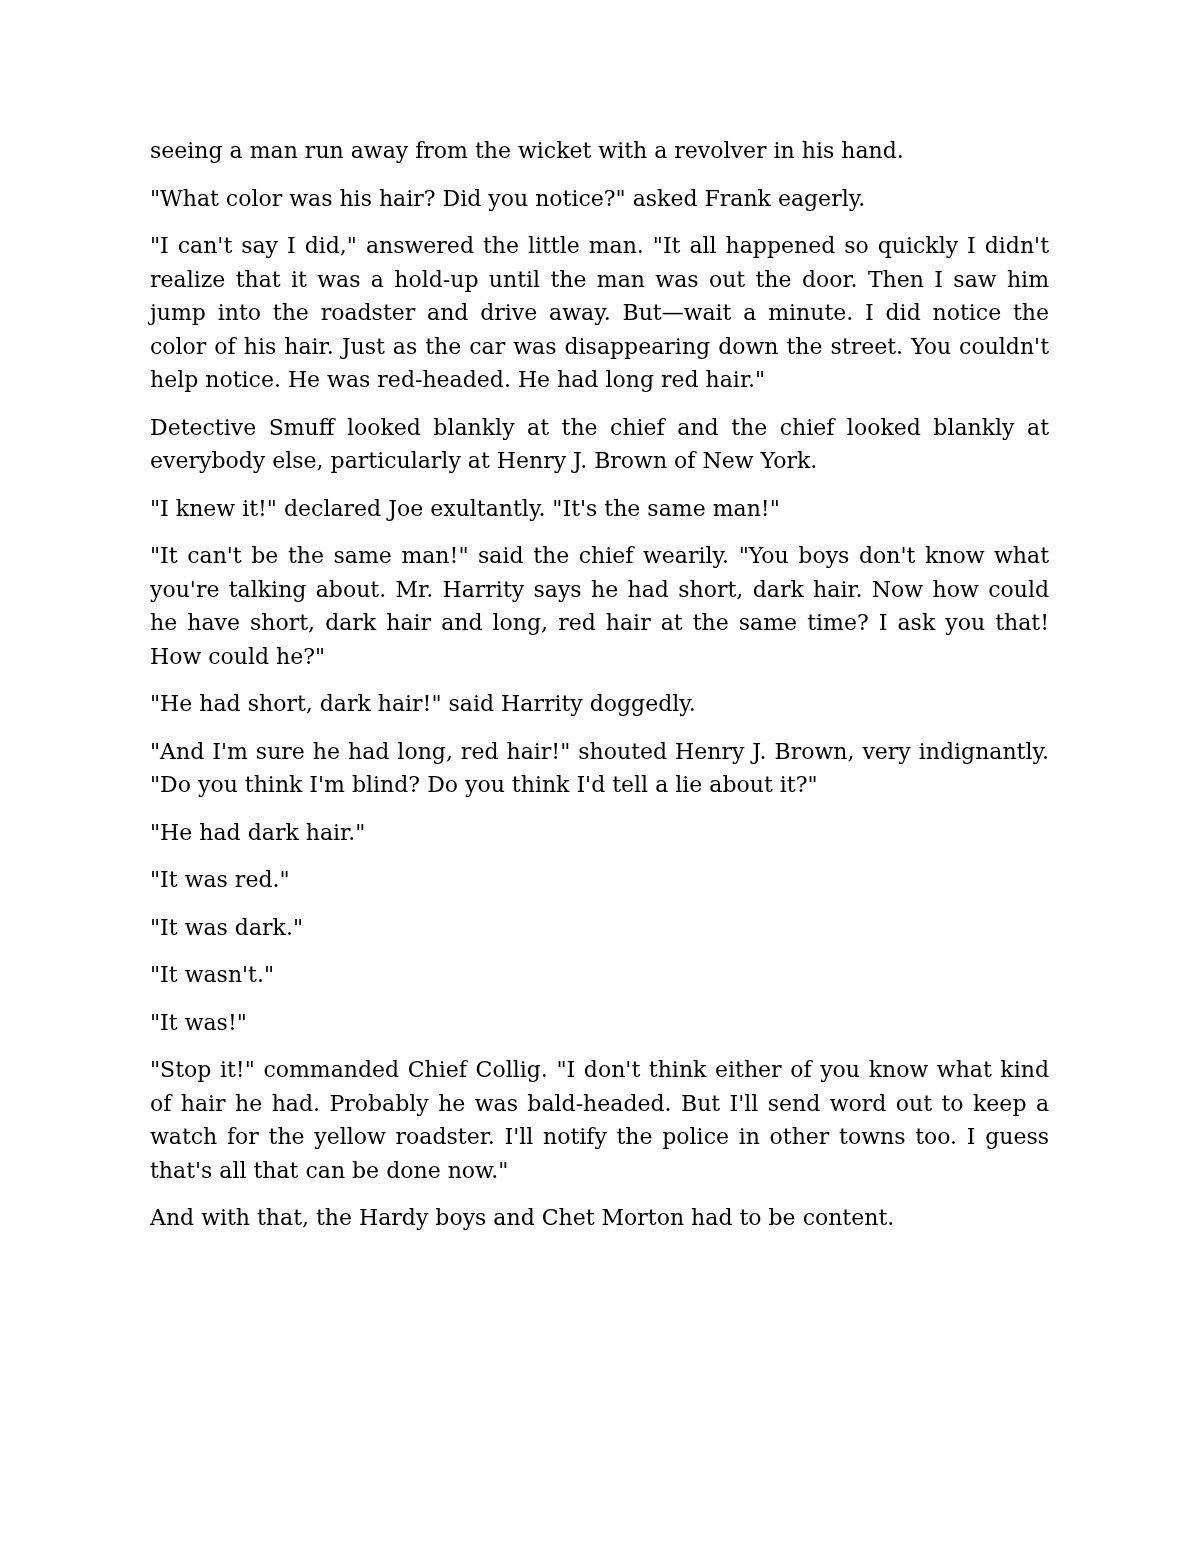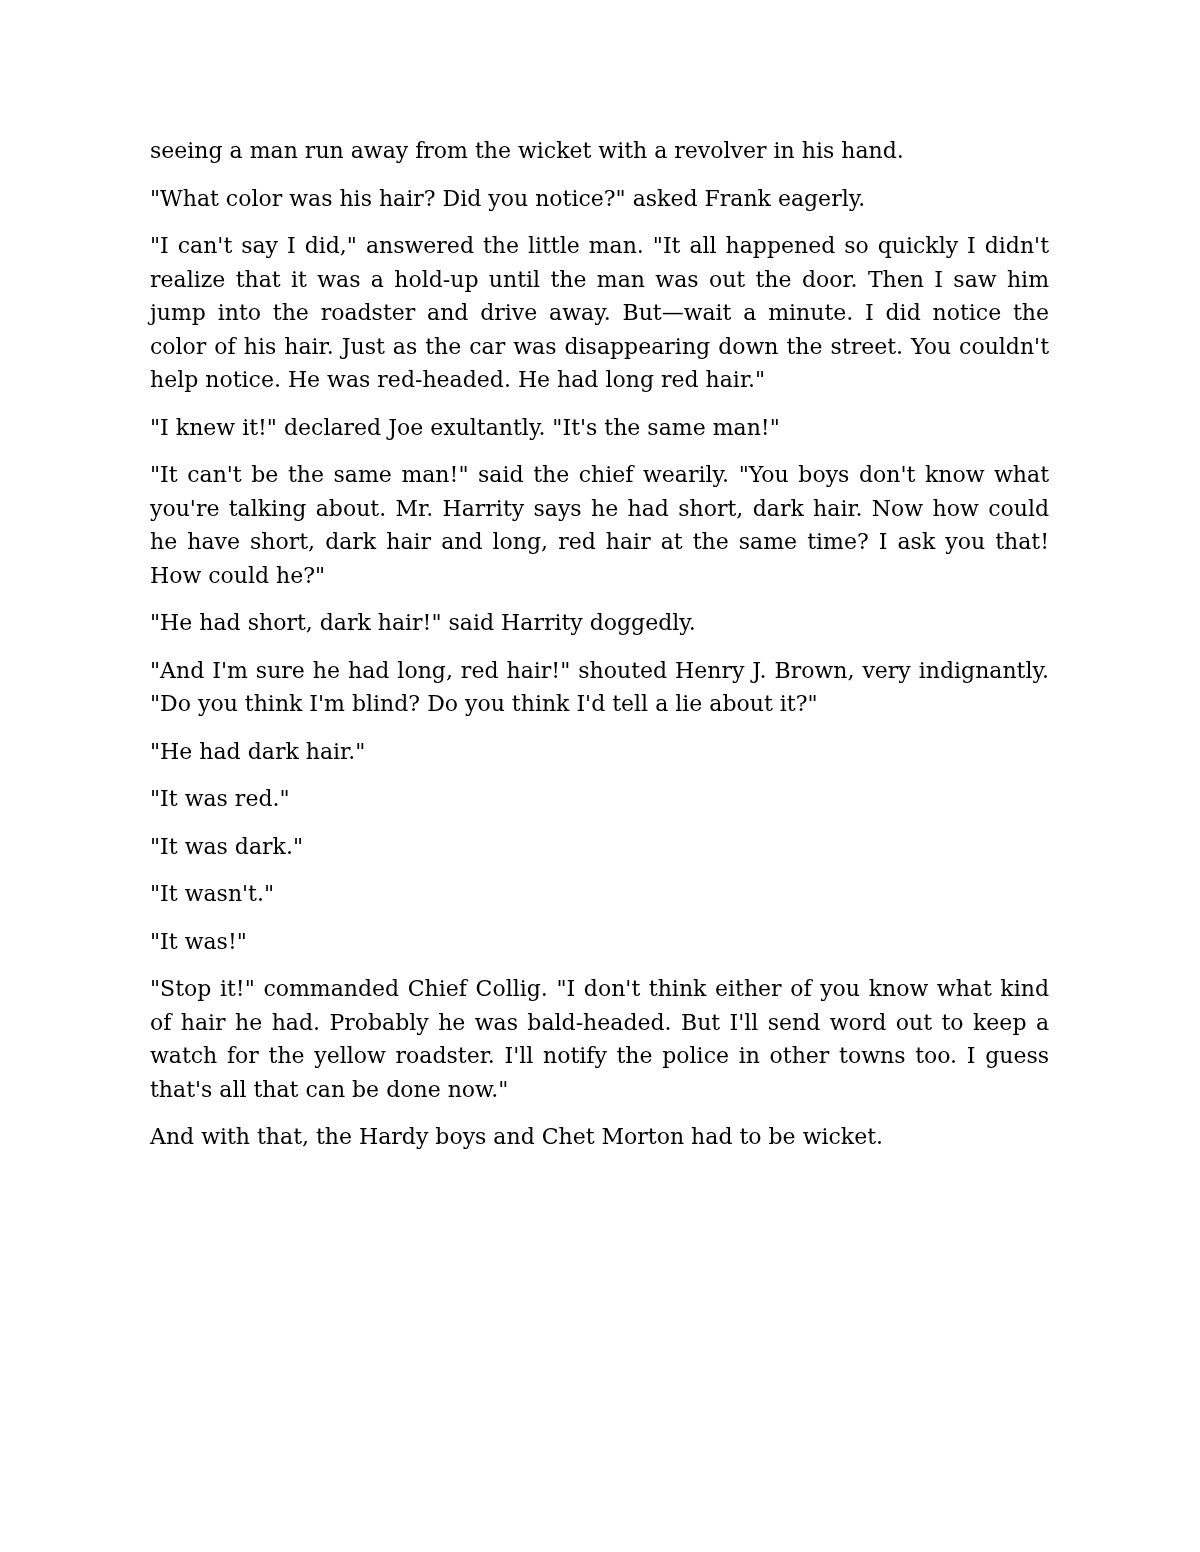--- a/index.html
+++ b/index.html
@@ -29,24 +29,25 @@
     padding: 0;
   }
 </style>
 </head>
 <body>
 
 <main class="page">
   <p>seeing a man run away from the wicket with a revolver in his hand.</p>
   <p>"What color was his hair? Did you notice?" asked Frank eagerly.</p>
   <p>"I can't say I did," answered the little man. "It all happened so quickly I didn't realize that it was a hold-up until the man was out the door. Then I saw him jump into the roadster and drive away. But—wait a minute. I did notice the color of his hair. Just as the car was disappearing down the street. You couldn't help notice. He was red-headed. He had long red hair."</p>
+  <p>Detective Smuff looked blankly at the chief and the chief looked blankly at everybody else, particularly at Henry J. Brown of New York.</p>
   <p>"I knew it!" declared Joe exultantly. "It's the same man!"</p>
   <p>"It can't be the same man!" said the chief wearily. "You boys don't know what you're talking about. Mr. Harrity says he had short, dark hair. Now how could he have short, dark hair and long, red hair at the same time? I ask you that! How could he?"</p>
   <p>"He had short, dark hair!" said Harrity doggedly.</p>
   <p>"And I'm sure he had long, red hair!" shouted Henry J. Brown, very indignantly. "Do you think I'm blind? Do you think I'd tell a lie about it?"</p>
   <p>"He had dark hair."</p>
   <p>"It was red."</p>
   <p>"It was dark."</p>
   <p>"It wasn't."</p>
   <p>"It was!"</p>
   <p>"Stop it!" commanded Chief Collig. "I don't think either of you know what kind of hair he had. Probably he was bald-headed. But I'll send word out to keep a watch for the yellow roadster. I'll notify the police in other towns too. I guess that's all that can be done now."</p>
-  <p>And with that, the Hardy boys and Chet Morton had to be wicket.</p>
+  <p>And with that, the Hardy boys and Chet Morton had to be content.</p>
 </main>
 
 </body></html>

